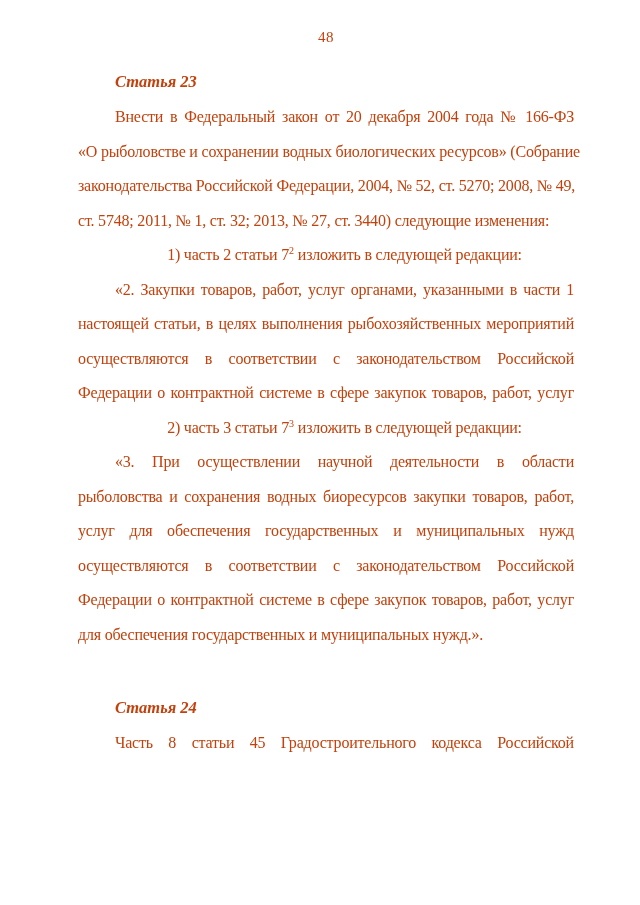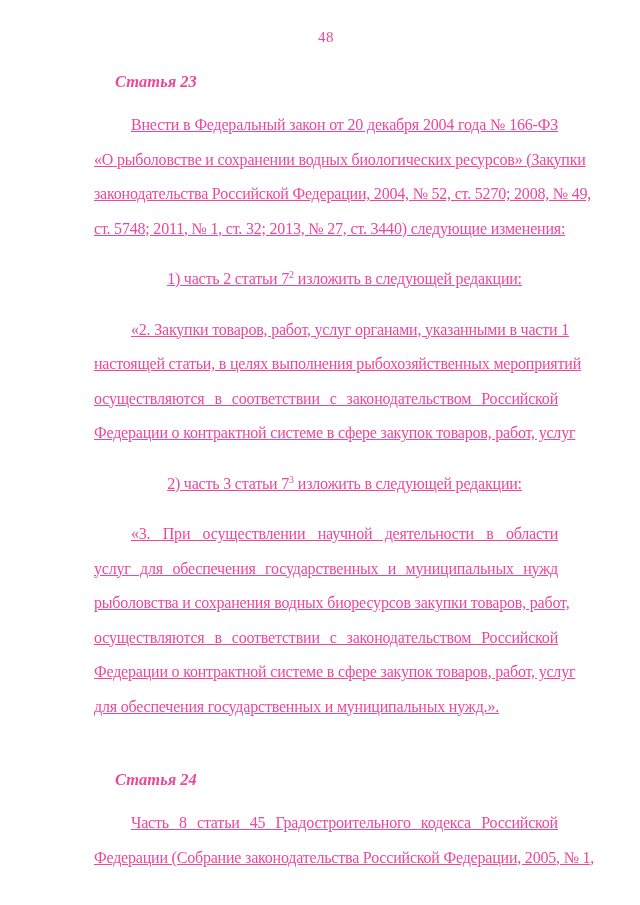--- a/index.html
+++ b/index.html
@@ -6,21 +6,21 @@
     margin: 0;
     padding: 0;
     background: #ffffff;
   }
   .page {
     position: relative;
     width: 640px;
     height: 905px;
     box-sizing: border-box;
     background: #ffffff;
-    color: #ec4899;
+    color: #c2410c;
     font-family: "Liberation Serif", "DejaVu Serif", serif;
     padding: 28px 66px 0 78px;
     overflow: hidden;
   }
   .page-number {
     text-align: center;
     font-size: 15px;
     line-height: 18px;
     letter-spacing: 0.5px;
   }
@@ -32,22 +32,21 @@
     margin: 0 0 8px 0;
     font-style: italic;
   }
   .document-body .article:first-child .article-heading {
     margin-top: 26px;
   }
   .article + .article {
     margin-top: 46px;
   }
   .paragraph {
-    margin: 16px;
-    text-decoration: underline;
+    margin: 0;
   }
   .line {
     font-size: 16px;
     line-height: 34.5px;
     letter-spacing: -0.2px;
     white-space: nowrap;
     text-align: left;
   }
   .line.indent {
     padding-left: 37px;
@@ -67,46 +66,45 @@
 </head>
 <body>
 
 <div class="page">
   <div class="page-number">48</div>
   <div class="document-body">
       <section class="article">
         <div class="article-heading">Статья 23</div>
         <div class="paragraph">
           <div class="line indent just"><span>Внести в Федеральный закон от 20 декабря 2004 года № 166-ФЗ</span></div>
-          <div class="line just"><span>«О рыболовстве и сохранении водных биологических ресурсов» (Закупки</span></div>
+          <div class="line just"><span>«О рыболовстве и сохранении водных биологических ресурсов» (Собрание</span></div>
           <div class="line just"><span>законодательства Российской Федерации, 2004, № 52, ст. 5270; 2008, № 49,</span></div>
           <div class="line"><span>ст. 5748; 2011, № 1, ст. 32; 2013, № 27, ст. 3440) следующие изменения:</span></div>
         </div>
         <div class="paragraph">
           <div class="line indent"><span>1) часть 2 статьи 7</span><sup>2</sup><span> изложить в следующей редакции:</span></div>
         </div>
         <div class="paragraph">
           <div class="line indent just"><span>«2. Закупки товаров, работ, услуг органами, указанными в части 1</span></div>
           <div class="line just"><span>настоящей статьи, в целях выполнения рыбохозяйственных мероприятий</span></div>
           <div class="line just"><span>осуществляются в соответствии с законодательством Российской</span></div>
           <div class="line just"><span>Федерации о контрактной системе в сфере закупок товаров, работ, услуг</span></div>
         </div>
         <div class="paragraph">
           <div class="line indent"><span>2) часть 3 статьи 7</span><sup>3</sup><span> изложить в следующей редакции:</span></div>
         </div>
         <div class="paragraph">
           <div class="line indent just"><span>«3. При осуществлении научной деятельности в области</span></div>
+          <div class="line just"><span>рыболовства и сохранения водных биоресурсов закупки товаров, работ,</span></div>
           <div class="line just"><span>услуг для обеспечения государственных и муниципальных нужд</span></div>
-          <div class="line just"><span>рыболовства и сохранения водных биоресурсов закупки товаров, работ,</span></div>
           <div class="line just"><span>осуществляются в соответствии с законодательством Российской</span></div>
           <div class="line just"><span>Федерации о контрактной системе в сфере закупок товаров, работ, услуг</span></div>
           <div class="line"><span>для обеспечения государственных и муниципальных нужд.».</span></div>
         </div>
       </section>
       <section class="article">
         <div class="article-heading">Статья 24</div>
         <div class="paragraph">
           <div class="line indent just"><span>Часть 8 статьи 45 Градостроительного кодекса Российской</span></div>
-          <div class="line just"><span>Федерации (Собрание законодательства Российской Федерации, 2005, № 1,</span></div>
         </div>
       </section>
     </div>
 </div>
 
 </body></html>

